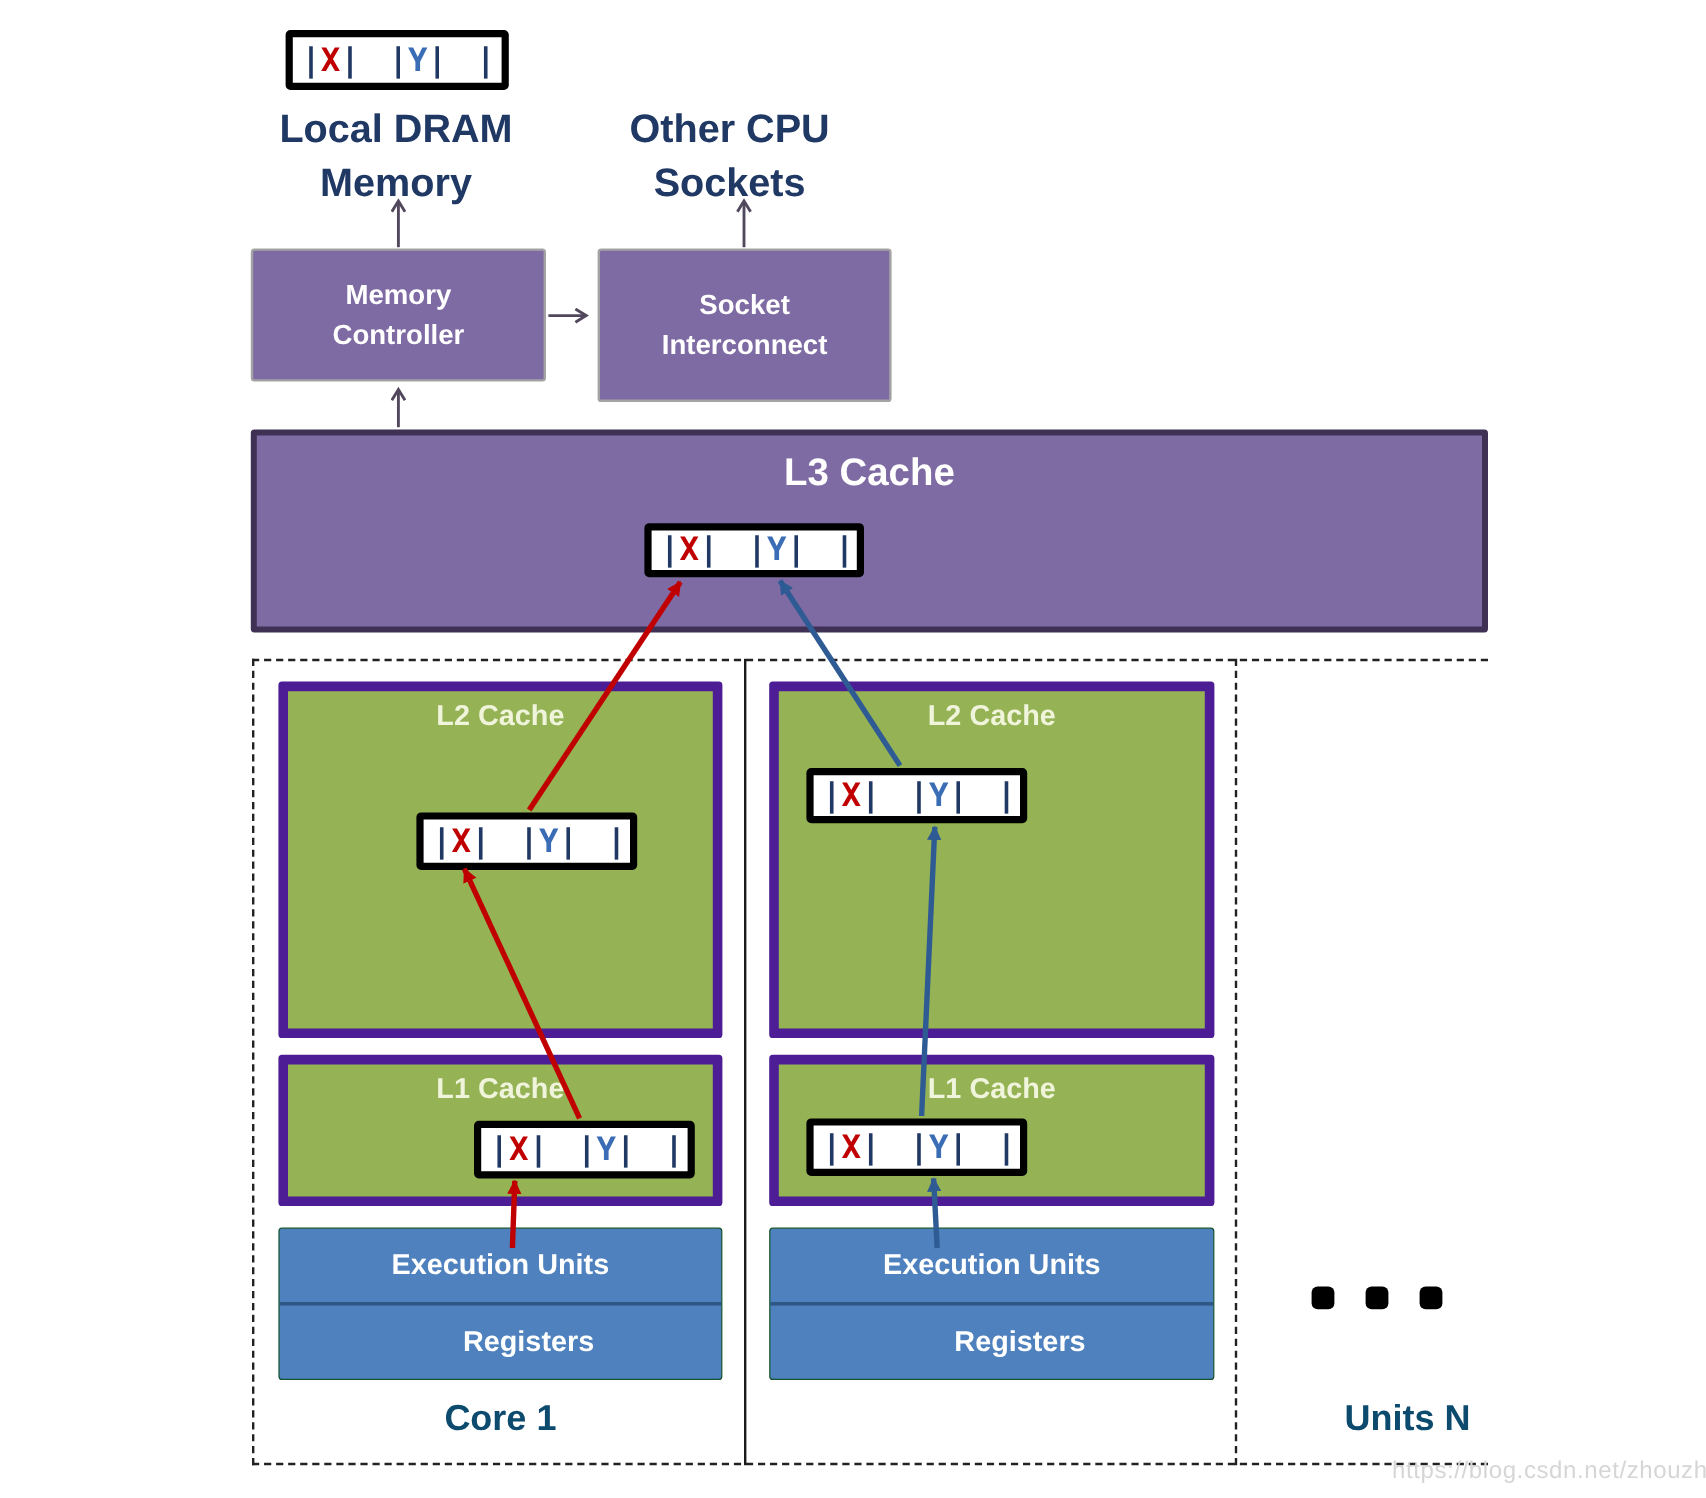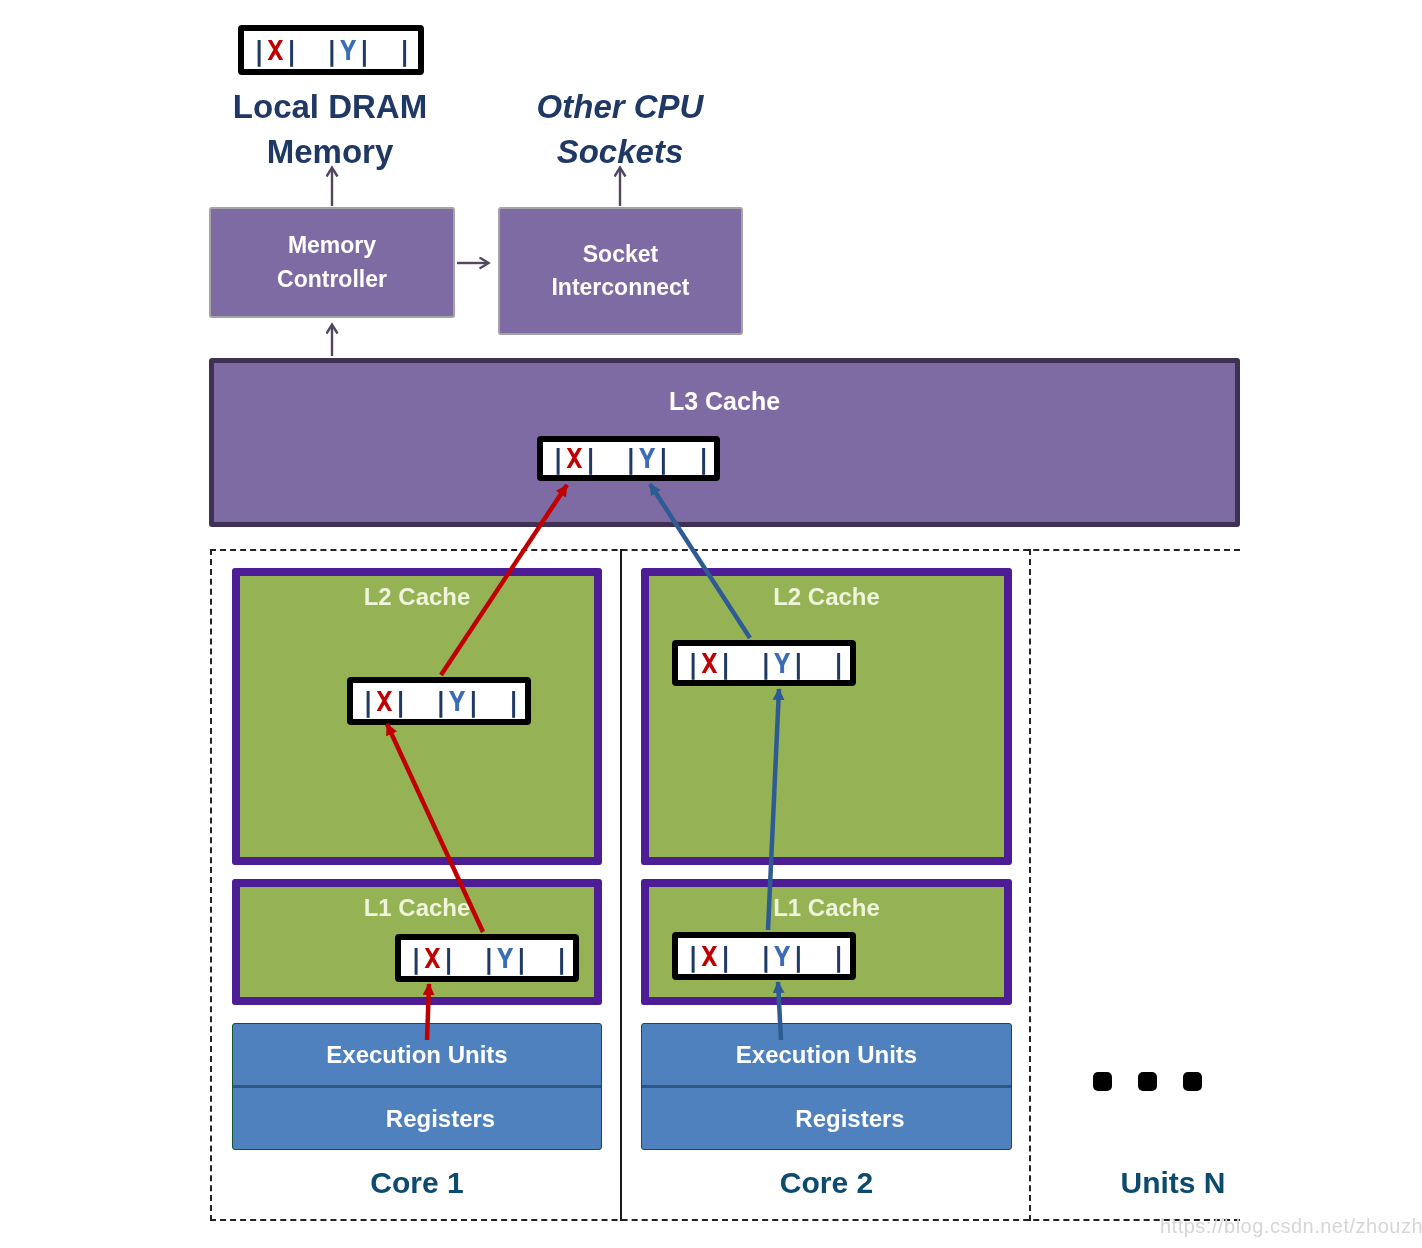--- a/index.html
+++ b/index.html
@@ -16,21 +16,21 @@
   .clbox .yv{color:#3A6DB5;}
   .clbox .sp{display:inline-block;width:24px;}
 
   
   .pbox{position:absolute;box-sizing:border-box;background:#7F6BA3;border:2px solid #a3a3a3;
         border-radius:3px;color:#fff;font-weight:bold;display:flex;align-items:center;
         justify-content:center;text-align:center;z-index:1;}
   .pbox .wraplbl{width:170px;font-size:23px;line-height:1.45;}
   .l3box{position:absolute;box-sizing:border-box;background:#7F6BA3;border:5px solid #3E3153;
         border-radius:3px;z-index:1;}
-  .l3title{color:#fff;font-weight:bold;font-size:25px;text-align:center;padding-top:24px;}
+  .l3title{color:#fff;font-weight:bold;font-size:32px;text-align:center;padding-top:12px;}
 
   
   .gbox{position:absolute;box-sizing:border-box;background:#95B355;border:8px solid #4c1d95;
         border-radius:3px;z-index:1;}
   .gtitle{color:#EFF4DB;font-weight:bold;font-size:24px;text-align:center;padding-top:7px;}
 
   
   .bbox{position:absolute;box-sizing:border-box;background:#4E81BD;border:1px solid #14532d;
         border-radius:3px;color:#fff;font-weight:bold;font-size:24px;z-index:1;
         display:flex;flex-direction:column;}
@@ -65,21 +65,21 @@
       <span class="bar">|</span>
       <span class="sp"></span>
       <span class="bar">|</span>
       <span class="yv">Y</span>
       <span class="bar">|</span>
       <span class="sp"></span>
       <span class="bar">|</span>
   </div>
 
   <div class="navlbl" style="left:230px;top:85px;width:200px;">Local DRAM Memory</div>
-  <div class="navlbl" style="left:520px;top:85px;width:200px;font-style:italic;">Other CPU Sockets</div>
+  <div class="navlbl" style="left:508px;top:85px;width:200px;">Other CPU Sockets</div>
 
   <div class="pbox" style="left:209px;top:207px;width:246px;height:111px;">
     <span class="wraplbl">Memory Controller</span>
   </div>
   <div class="pbox" style="left:498px;top:207px;width:245px;height:128px;">
     <span class="wraplbl">Socket Interconnect</span>
   </div>
 
   <div class="l3box" style="left:209px;top:358px;width:1031px;height:169px;">
     <div class="l3title">L3 Cache</div>
@@ -167,21 +167,20 @@
       <span class="bar">|</span>
   </div>
   <div class="bbox" style="left:641px;top:1023px;width:371px;height:127px;">
     <div class="brow">
       <span>Execution Units</span>
     </div>
     <div class="brow">
       <span>Registers</span>
     </div>
   </div>
-  <div class="corelbl" style="left:641px;top:1166px;width:371px;">Core 2</div>
 
   <div class="dot" style="left:1093px;top:1072px;"></div>
   <div class="dot" style="left:1138px;top:1072px;"></div>
   <div class="dot" style="left:1183px;top:1072px;"></div>
   <div class="corelbl" style="left:1073px;top:1166px;width:200px;">Units N</div>
 
   <div class="wm" style="left:1160px;top:1215px;">https://blog.csdn.net/zhouzhenyong</div>
 
   <svg class="overlay" width="1422" height="1248" viewBox="0 0 1422 1248">
     <defs>

